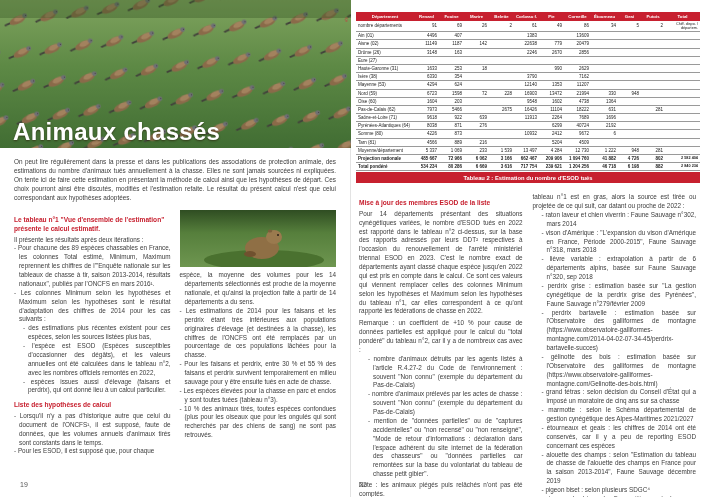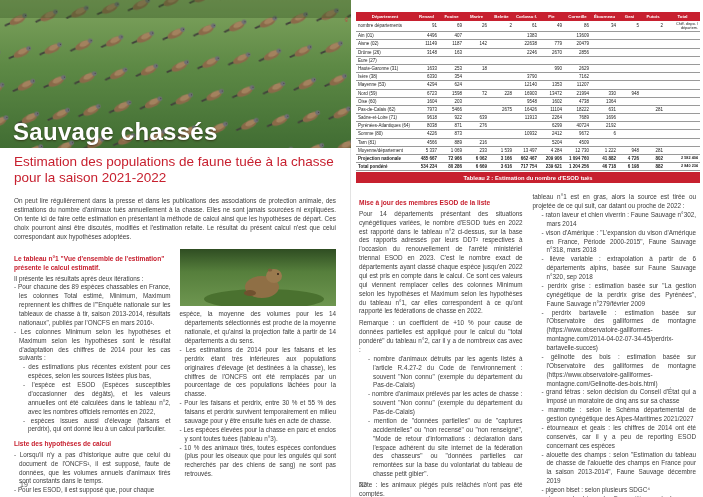--- a/index.html
+++ b/index.html
@@ -67,25 +67,24 @@
             <circle cx="8.6" cy="-3.8" r="0.5" fill="#2c2c2c"></circle>
           </g>
           <pattern id="birdrows" width="31" height="33" patternUnits="userSpaceOnUse" patternTransform="rotate(-7) translate(0,6)">
             <use href="#bird" x="15" y="16"></use>
           </pattern>
         </defs>
         <rect width="351" height="148" fill="url(#grass)"></rect>
         <rect width="351" height="148" fill="url(#birdrows)"></rect>
         <rect width="351" height="18" fill="#32511f" opacity="0.35"></rect>
       </svg>
-      <div class="hero-title">Sauvage chassés</div>
+      <div class="hero-title">Animaux chassés</div>
       <div class="photo-credit">©</div>
     </div>
 
-    <div class="subtitle">Estimation des populations de faune tuée à la chasse pour la saison 2021-2022</div>
 
     <div class="intro">On peut lire régulièrement dans la presse et dans les publications des associations de protection animale, des estimations du nombre d'animaux tués annuellement à la chasse. Elles ne sont jamais sourcées ni expliquées. On tente ici de faire cette estimation en présentant la méthode de calcul ainsi que les hypothèses de départ. Ces choix pourront ainsi être discutés, modifiés et l'estimation refaite. Le résultat du présent calcul n'est que celui correspondant aux hypothèses adoptées.</div>
 
     <div class="cols">
       <div class="col">
         <div class="h-red">Le tableau n°1 "Vue d'ensemble de l'estimation" présente le calcul estimatif.</div>
         <div class="p">Il présente les résultats après deux itérations :</div>
         <div>
             <div class="bullet">- Pour chacune des 89 espèces chassables en France, les colonnes Total estimé, Minimum, Maximum reprennent les chiffres de l'"Enquête nationale sur les tableaux de chasse à tir, saison 2013-2014, résultats nationaux", publiés par l'ONCFS en mars 2016¹.</div>
             <div class="bullet">- Les colonnes Minimum selon les hypothèses et Maximum selon les hypothèses sont le résultat d'adaptation des chiffres de 2014 pour les cas suivants :</div>

